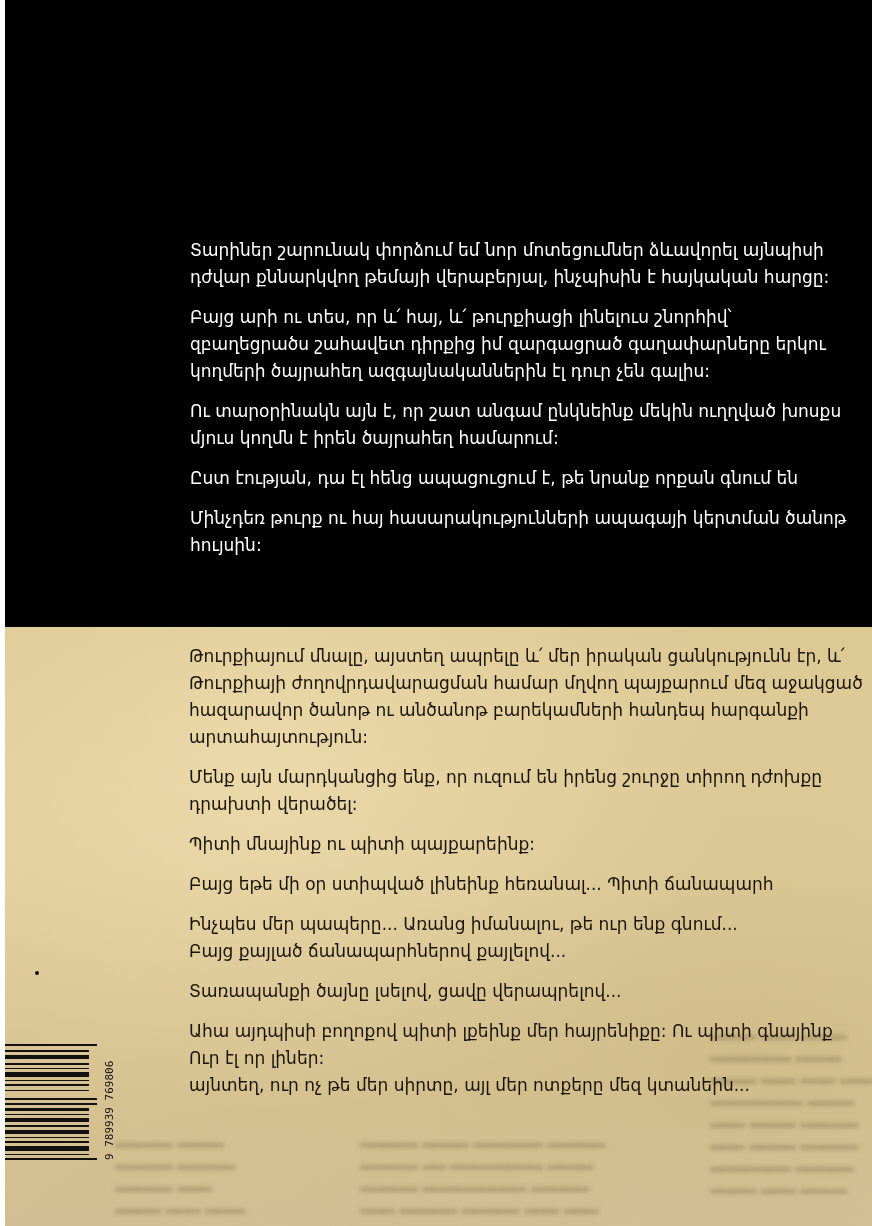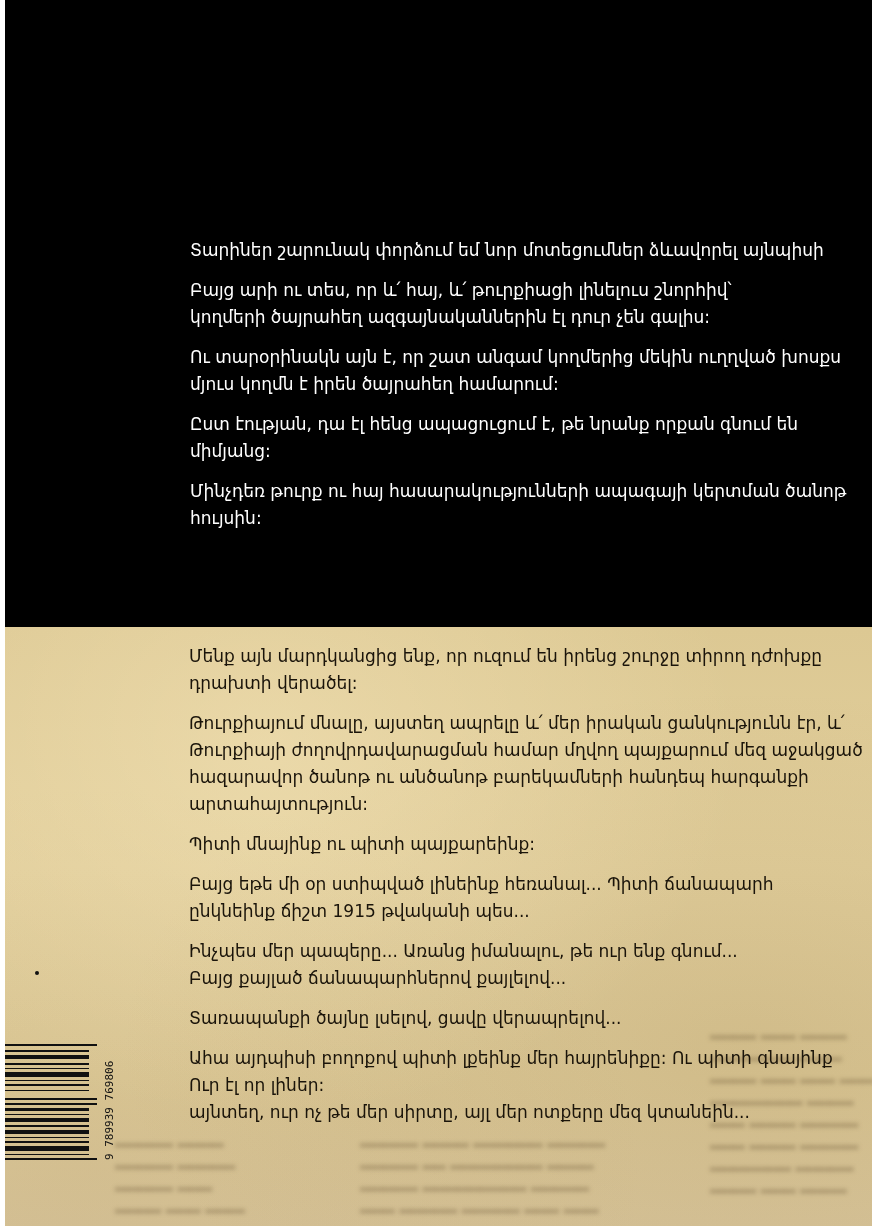--- a/index.html
+++ b/index.html
@@ -142,56 +142,56 @@
   <div class="blur-text blur-left">
     ▂▂▂▂▂ ▂▂▂▂<br>▂▂▂▂▂ ▂▂▂▂▂<br>▂▂▂▂▂ ▂▂▂<br>▂▂▂▂ ▂▂▂ ▂▂▂▂
   </div>
   <div class="blur-text blur-mid">
     ▂▂▂▂▂ ▂▂▂▂ ▂▂▂▂▂▂ ▂▂▂▂▂<br>▂▂▂▂▂ ▂▂ ▂▂▂▂▂▂▂▂ ▂▂▂▂<br>▂▂▂▂▂ ▂▂▂▂▂▂▂▂▂ ▂▂▂▂▂<br>▂▂▂ ▂▂▂▂▂ ▂▂▂▂▂ ▂▂▂ ▂▂▂
   </div>
 
   <div class="text-block black-text">
     <p>
       <span class="line">Տարիներ շարունակ փորձում եմ նոր մոտեցումներ ձևավորել այնպիսի</span>
+      <span class="line">դժվար քննարկվող թեմայի վերաբերյալ, ինչպիսին է հայկական հարցը:</span>
     </p>
     <p>
       <span class="line">Բայց արի ու տես, որ և՛ հայ, և՛ թուրքիացի լինելուս շնորհիվ՝</span>
+      <span class="line">զբաղեցրածս շահավետ դիրքից իմ զարգացրած գաղափարները երկու</span>
       <span class="line">կողմերի ծայրահեղ ազգայնականներին էլ դուր չեն գալիս:</span>
     </p>
     <p>
-      <span class="line">Ու տարօրինակն այն է, որ շատ անգամ կողմերից մեկին ուղղված խոսքս</span>
+      <span class="line">Ու տարօրինակն այն է, որ շատ անգամ ընկնեինք մեկին ուղղված խոսքս</span>
       <span class="line">մյուս կողմն է իրեն ծայրահեղ համարում:</span>
     </p>
     <p>
       <span class="line">Ըստ էության, դա էլ հենց ապացուցում է, թե նրանք որքան գնում են</span>
-      <span class="line">միմյանց:</span>
     </p>
     <p>
       <span class="line">Մինչդեռ թուրք ու հայ հասարակությունների ապագայի կերտման ծանոթ</span>
       <span class="line">հույսին:</span>
     </p>
   </div>
 
   <div class="text-block parchment-text">
-    <p>
-      <span class="line">Մենք այն մարդկանցից ենք, որ ուզում են իրենց շուրջը տիրող դժոխքը</span>
-      <span class="line">դրախտի վերածել:</span>
-    </p>
     <p>
       <span class="line">Թուրքիայում մնալը, այստեղ ապրելը և՛ մեր իրական ցանկությունն էր, և՛</span>
       <span class="line">Թուրքիայի ժողովրդավարացման համար մղվող պայքարում մեզ աջակցած</span>
       <span class="line">հազարավոր ծանոթ ու անծանոթ բարեկամների հանդեպ հարգանքի</span>
       <span class="line">արտահայտություն:</span>
     </p>
     <p>
+      <span class="line">Մենք այն մարդկանցից ենք, որ ուզում են իրենց շուրջը տիրող դժոխքը</span>
+      <span class="line">դրախտի վերածել:</span>
+    </p>
+    <p>
       <span class="line">Պիտի մնայինք ու պիտի պայքարեինք:</span>
     </p>
     <p>
       <span class="line">Բայց եթե մի օր ստիպված լինեինք հեռանալ... Պիտի ճանապարհ</span>
-      <span class="line">ընկնեինք ճիշտ 1915 թվականի պես...</span>
     </p>
     <p>
       <span class="line">Ինչպես մեր պապերը... Առանց իմանալու, թե ուր ենք գնում...</span>
       <span class="line">Բայց քայլած ճանապարհներով քայլելով...</span>
     </p>
     <p>
       <span class="line">Տառապանքի ծայնը լսելով, ցավը վերապրելով...</span>
     </p>
     <p>
       <span class="line">Ահա այդպիսի բողոքով պիտի լքեինք մեր հայրենիքը: Ու պիտի գնայինք</span>

